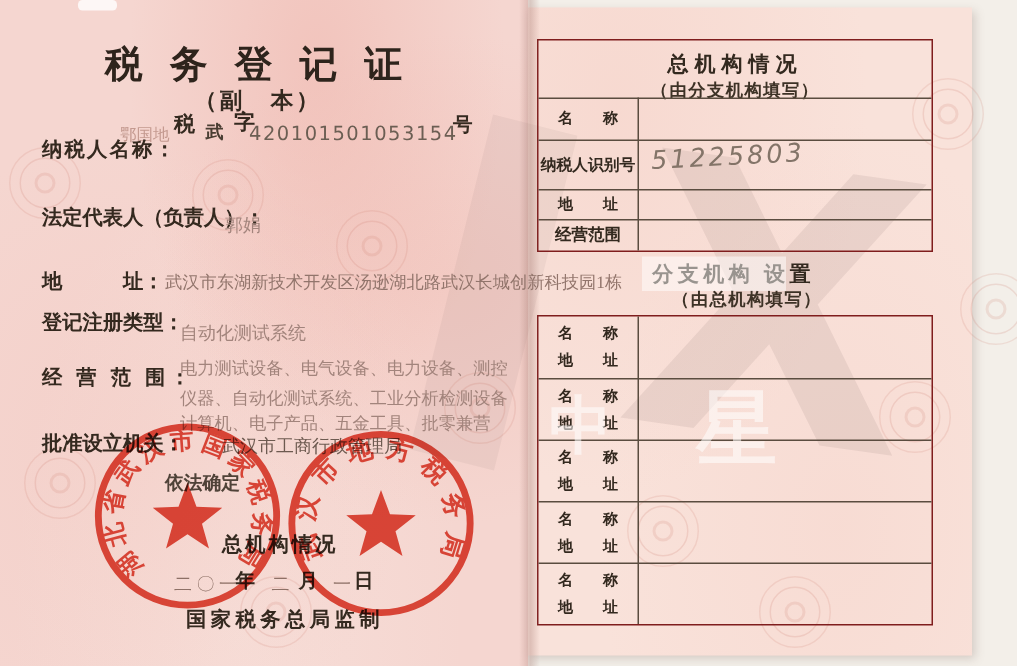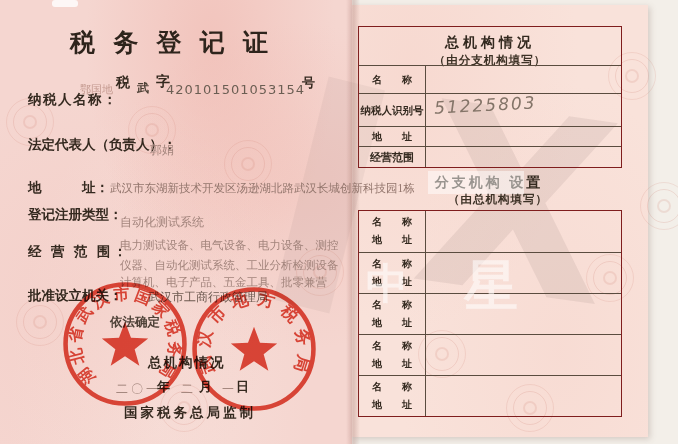--- a/index.html
+++ b/index.html
@@ -92,20 +92,21 @@
   <div class="abs emblem" style="left:586px;top:254px"></div>
   <div class="abs emblem" style="left:640px;top:182px"></div>
   <div class="abs emblem" style="left:506px;top:384px"></div>
   <div class="abs emblem" style="left:608px;top:52px"></div>
   <div class="abs emblem" style="left:418px;top:330px"></div>
 
   <div class="abs wm-dark" style="left:420px;top:60px;font-size:250px;transform:rotate(8deg)">X</div>
   <div class="abs" style="left:300px;top:80px;width:58px;height:230px;background:rgba(85,70,65,.06);transform:rotate(14deg)"></div>
 
   <div id="page-title" class="abs" style="left:52px;top:26px">税 务 登 记 证</div>
+  <div id="page-subtitle" class="abs" style="left:52px;top:58px">（副　本）</div>
 
   <div>
     <span class="abs typed" style="left:80px;top:82px;color:#c49a90;font-size:11px">鄂国地</span>
     <span class="abs lbl" style="left:116px;top:74px;font-size:14px">税</span>
     <span class="abs lbl" style="left:137px;top:80px;font-size:12px;color:#4a3e33">武</span>
     <span class="abs lbl" style="left:156px;top:73px;font-size:14px">字</span>
     <span class="abs certnum" style="left:166px;top:82px">420101501053154</span>
     <span class="abs lbl" style="left:302px;top:74px;font-size:13px">号</span>
   </div>
 

